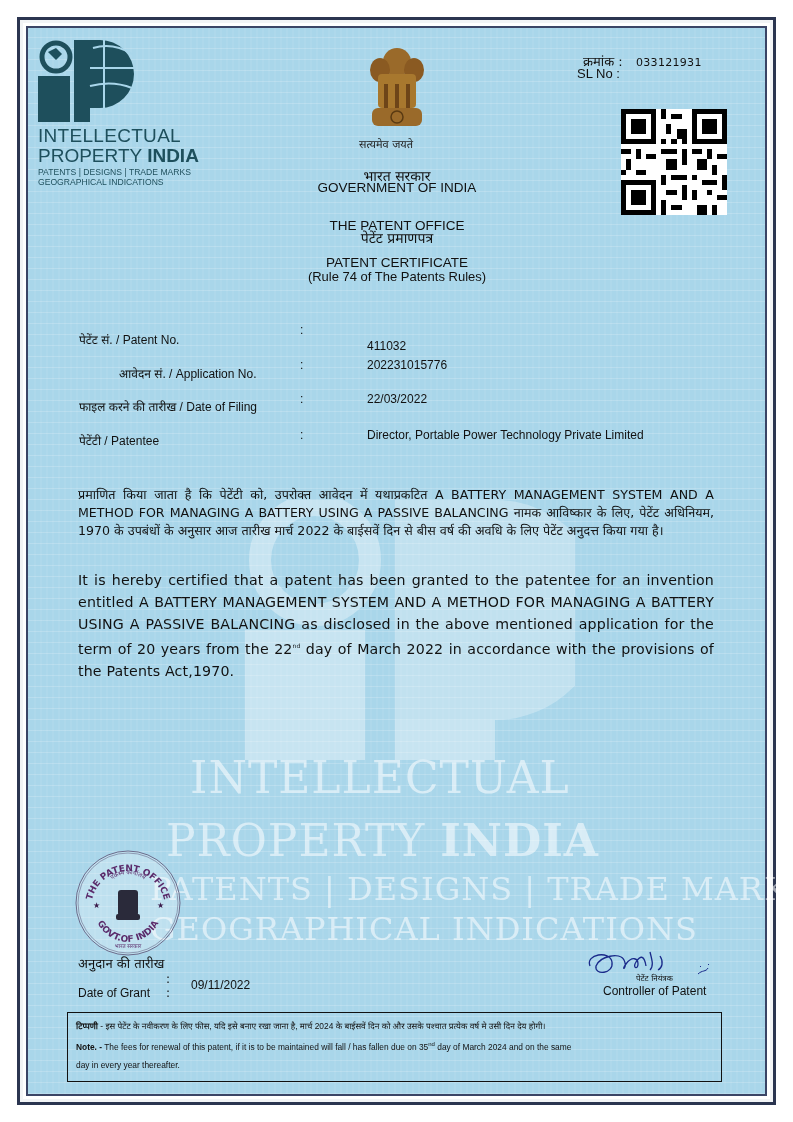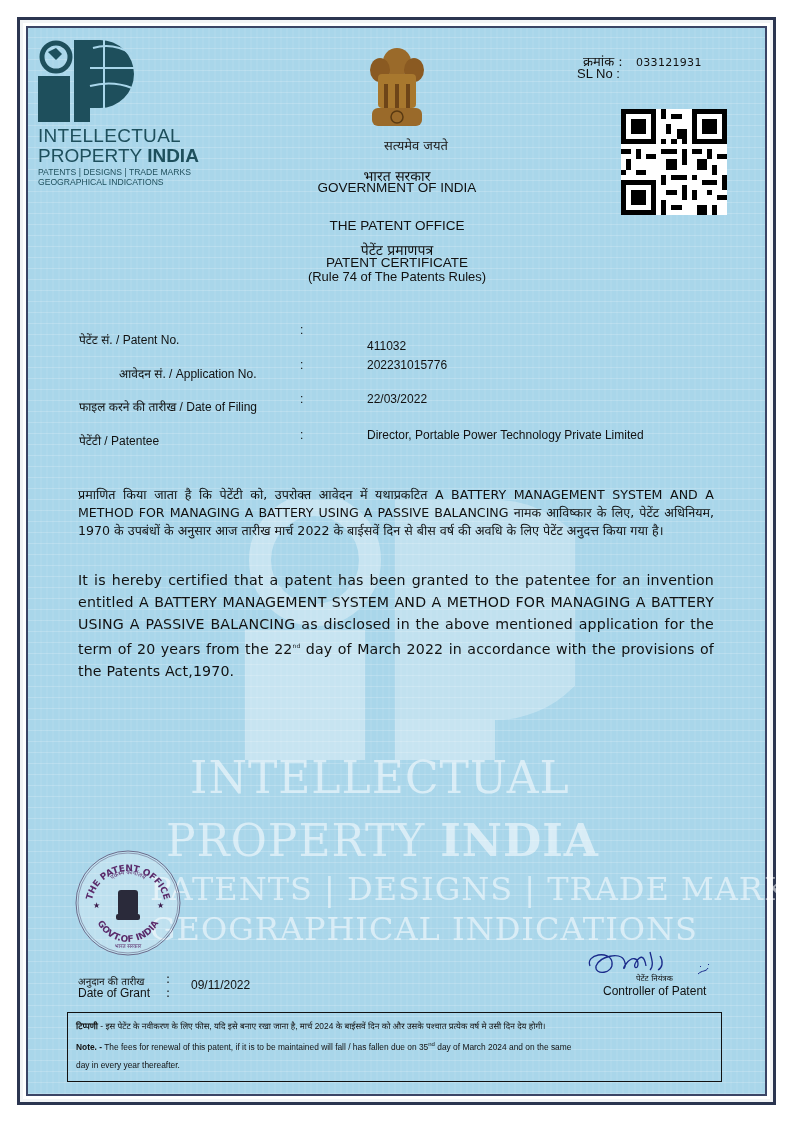--- a/index.html
+++ b/index.html
@@ -19,21 +19,21 @@
 
   
   .logo-mark { position:absolute; left:38px; top:40px; width:102px; height:82px; }
   .logo-t1 { position:absolute; left:38px; top:126px; font-family:"Liberation Sans", sans-serif; font-size:19px; color:#1e4f5c; line-height:20px; letter-spacing:0.3px; }
   .logo-t2 { position:absolute; left:38px; top:146px; font-family:"Liberation Sans", sans-serif; font-size:19px; color:#1e4f5c; line-height:20px; }
   .logo-t2 b { font-weight:bold; }
   .logo-t3 { position:absolute; left:38px; top:167px; font-family:"Liberation Sans", sans-serif; font-size:8.6px; color:#1e4f5c; line-height:10px; }
 
   
   .emblem { position:absolute; left:364px; top:44px; width:66px; height:92px; }
-  .motto { position:absolute; left:384px; top:136px; width:64px; text-align:center; font-size:13px; color:#222; }
+  .motto { position:absolute; left:354px; top:136px; width:64px; text-align:center; font-size:11px; color:#222; }
 
   .hdr { position:absolute; left:250px; width:294px; text-align:center; color:#111; white-space:nowrap; }
   .hdr.hi { font-size:14px; }
   .hdr.en { font-family:"Liberation Sans", sans-serif; font-size:13.5px; }
   .hdr.rule { font-family:Liberation Sans, sans-serif; font-size:13px; }
 
   
   .sl-hi { position:absolute; left:583px; top:52px; font-size:13px; }
   .sl-en { position:absolute; left:577px; top:66px; font-family:"Liberation Sans", sans-serif; font-size:13px; }
   .sl-val { position:absolute; left:636px; top:56px; font-size:11px; letter-spacing:0.3px; }
@@ -46,21 +46,21 @@
   .f-val { position:absolute; left:367px; font-family:"Liberation Sans", sans-serif; font-size:12px; }
 
   .para { position:absolute; left:78px; width:636px; text-align:justify; text-align-last:left; }
   .para-hi { top:486px; font-size:12.6px; line-height:18px; }
   .para-en { top:569px; font-size:14.2px; line-height:22px; letter-spacing:0.15px; }
   sup { font-size:6px; }
 
   
   .seal { position:absolute; left:73px; top:848px; width:110px; height:110px; }
 
-  .g-hi { position:absolute; left:78px; top:974px; font-size:10px; }
+  .g-hi { position:absolute; left:78px; top:954px; font-size:13px; }
   .g-en { position:absolute; left:78px; top:986px; font-family:"Liberation Sans", sans-serif; font-size:12px; }
   .g-colon1 { position:absolute; left:166px; top:972px; font-size:12px; }
   .g-colon2 { position:absolute; left:166px; top:986px; font-size:12px; }
   .g-val { position:absolute; left:191px; top:978px; font-family:"Liberation Sans", sans-serif; font-size:12px; }
 
   .sig { position:absolute; left:580px; top:944px; width:140px; height:40px; }
   .ctrl-hi { position:absolute; left:636px; top:972px; font-size:8px; }
   .ctrl-en { position:absolute; left:603px; top:984px; font-family:"Liberation Sans", sans-serif; font-size:12px; }
 
   .note { position:absolute; left:67px; top:1012px; width:655px; height:70px; border:1px solid #111; box-sizing:border-box; padding:4px 8px; font-family:"Liberation Sans", sans-serif; font-size:8.4px; line-height:18px; }
@@ -114,21 +114,21 @@
     <rect x="42" y="40" width="4" height="24" fill="#6e4518"></rect>
     <rect x="31" y="40" width="4" height="24" fill="#6e4518"></rect>
     <rect x="8" y="64" width="50" height="18" rx="6" fill="#9a6a2a"></rect>
     <circle cx="33" cy="73" r="6" fill="none" stroke="#5a3a12" stroke-width="1.5"></circle>
   </svg>
   <div class="motto">सत्यमेव जयते</div>
 
   <div class="hdr hi" style="top:166px;">भारत सरकार</div>
   <div class="hdr en" style="top:180px;">GOVERNMENT OF INDIA</div>
   <div class="hdr en" style="top:218px;">THE PATENT OFFICE</div>
-  <div class="hdr hi" style="top:240px;">पेटेंट प्रमाणपत्र</div>
+  <div class="hdr hi" style="top:228px;">पेटेंट प्रमाणपत्र</div>
   <div class="hdr en" style="top:255px;">PATENT CERTIFICATE</div>
   <div class="hdr rule" style="top:269px;">(Rule 74 of The Patents Rules)</div>
 
   <div class="sl-hi">क्रमांक :</div>
   <div class="sl-en">SL No :</div>
   <div class="sl-val">033121931</div>
 
   <svg class="qr" viewBox="0 0 21 21" shape-rendering="crispEdges">
     <rect width="21" height="21" fill="#fff"></rect>
     <g fill="#000">

